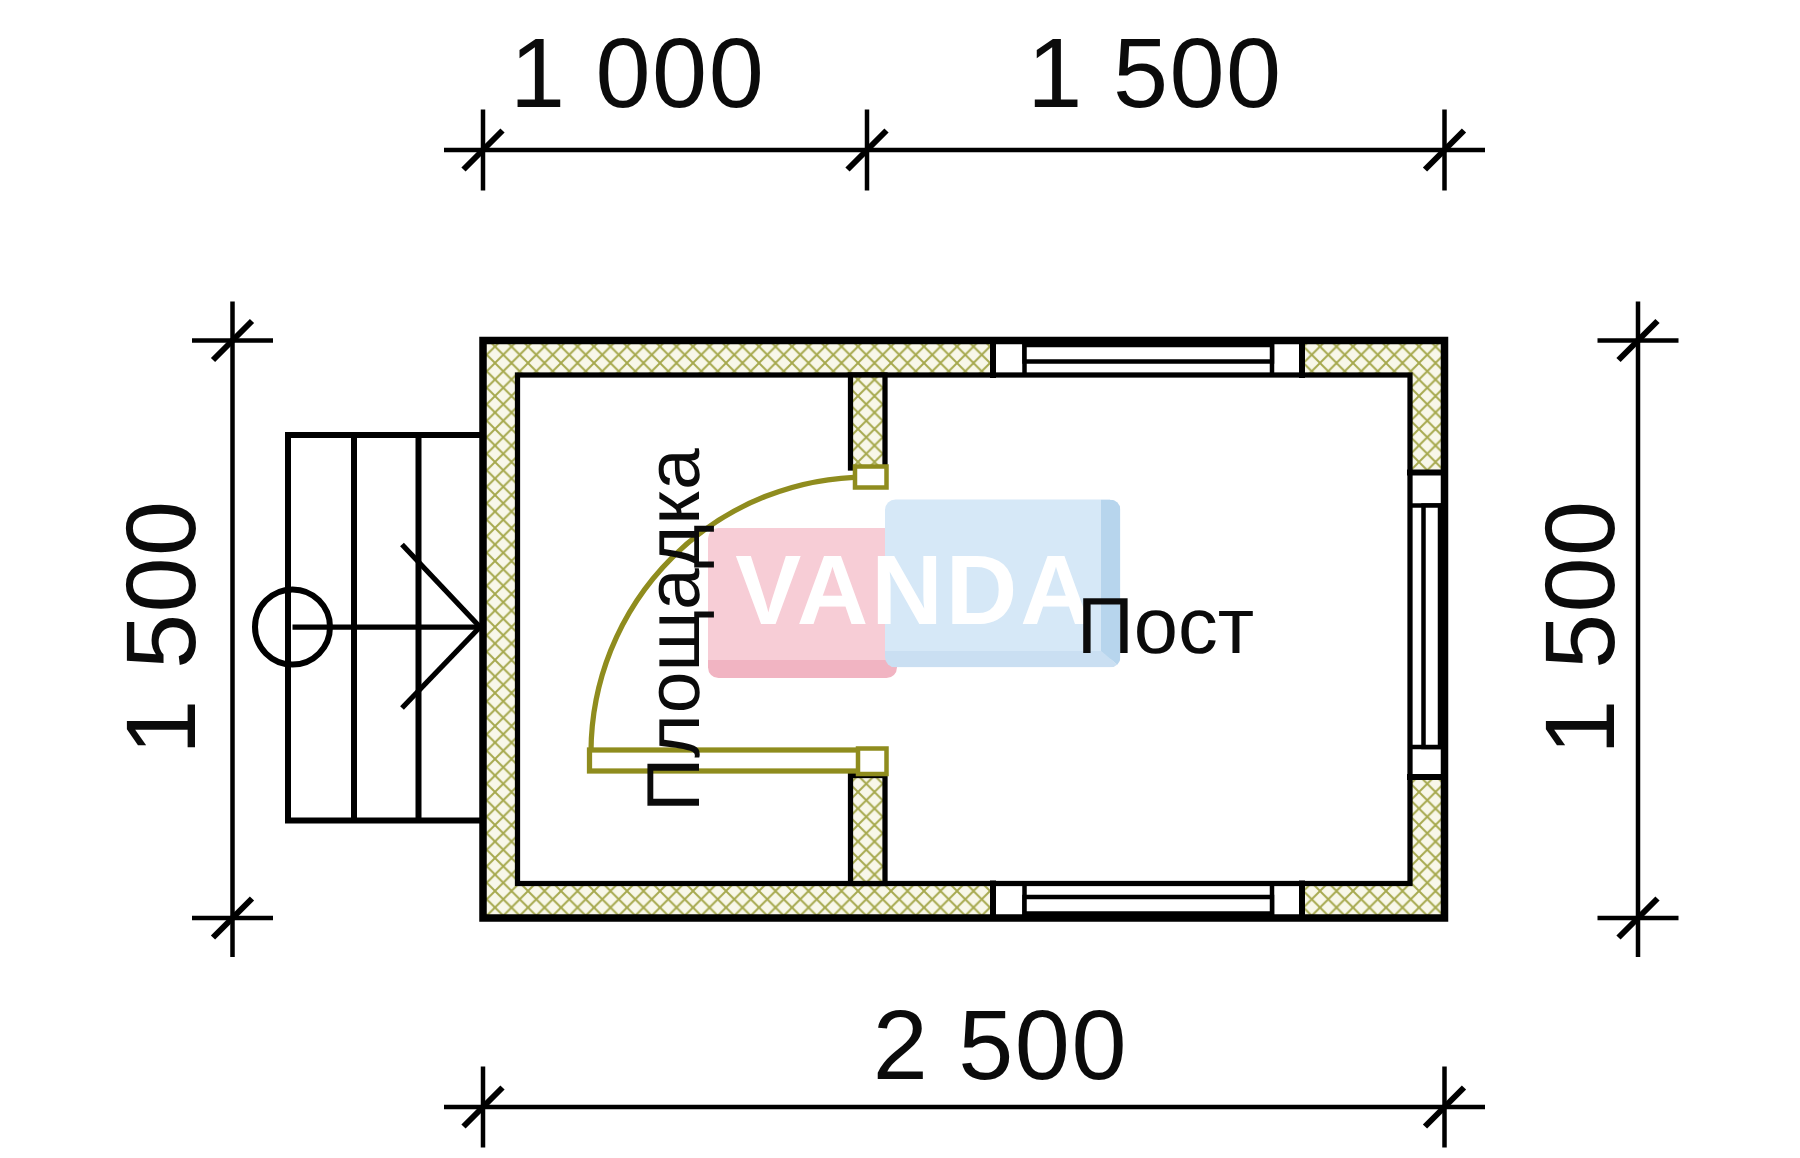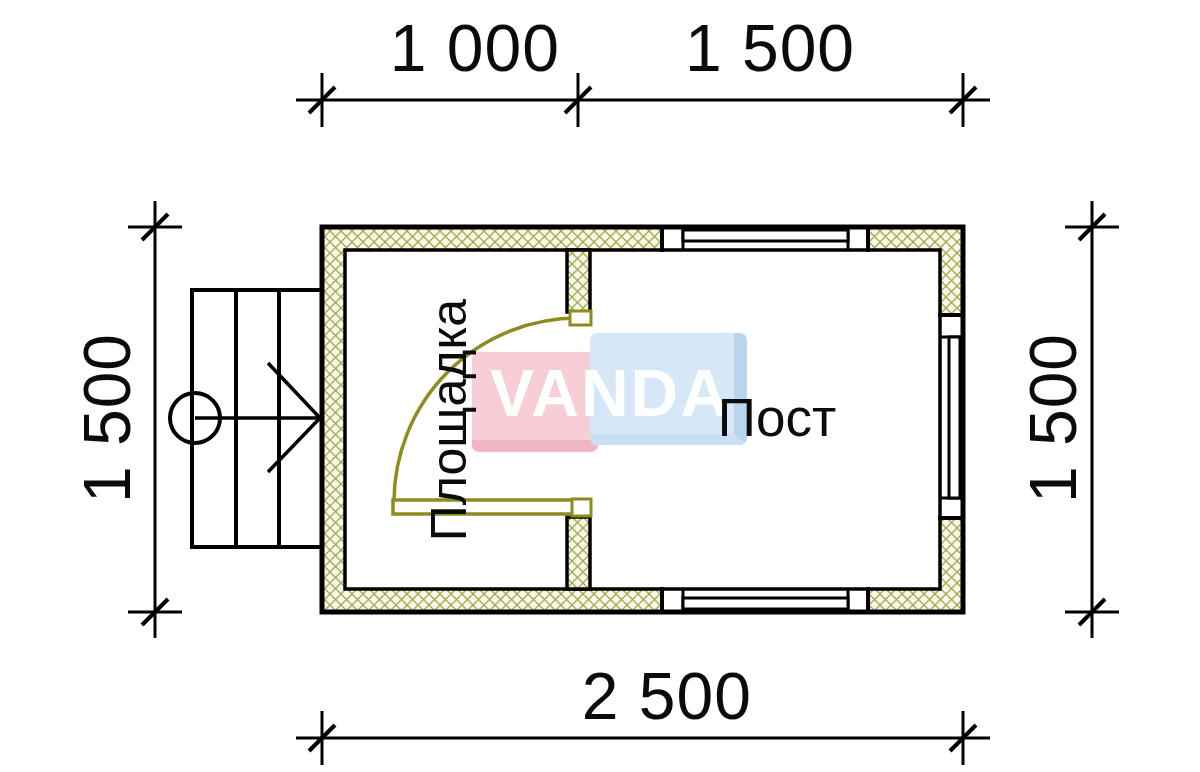--- a/index.html
+++ b/index.html
@@ -13,21 +13,21 @@
   .wm-blue{left:590px;top:333px;width:157px;height:112px;background:#d6e8f7;
            border-right:13px solid #b7d5ed;border-bottom:11px solid #cadff2;border-radius:7px;}
   .wm-text{position:absolute;left:482px;top:360px;width:256px;z-index:1;text-align:center;
            font-weight:bold;font-size:66px;letter-spacing:2px;color:#ffffff;line-height:1;white-space:nowrap;}
 
   .plan-svg{position:absolute;left:0;top:0;z-index:2;}
 
   
   .dim-label{position:absolute;z-index:3;font-size:66px;color:#0b0b0b;line-height:1;
              white-space:nowrap;letter-spacing:1px;}
-  .dim-top-left{left:340px;top:15px;width:220px;text-align:right;}
+  .dim-top-left{left:340px;top:15px;width:220px;text-align:left;}
   .dim-top-right{left:660px;top:15px;width:220px;text-align:center;}
   .dim-bottom{left:532px;top:663px;width:220px;text-align:right;}
   .dim-left{left:-3px;top:385px;width:220px;text-align:center;transform:rotate(-90deg);}
   .dim-right{left:943px;top:385px;width:220px;text-align:center;transform:rotate(-90deg);}
 
   .room-label{position:absolute;z-index:3;color:#0b0b0b;line-height:1;white-space:nowrap;}
   .room-left{left:309px;top:395px;width:280px;text-align:center;font-size:50px;transform:rotate(-90deg);}
   .room-right{left:677px;top:391px;width:200px;text-align:center;font-size:53px;}
 </style>
 </head>

